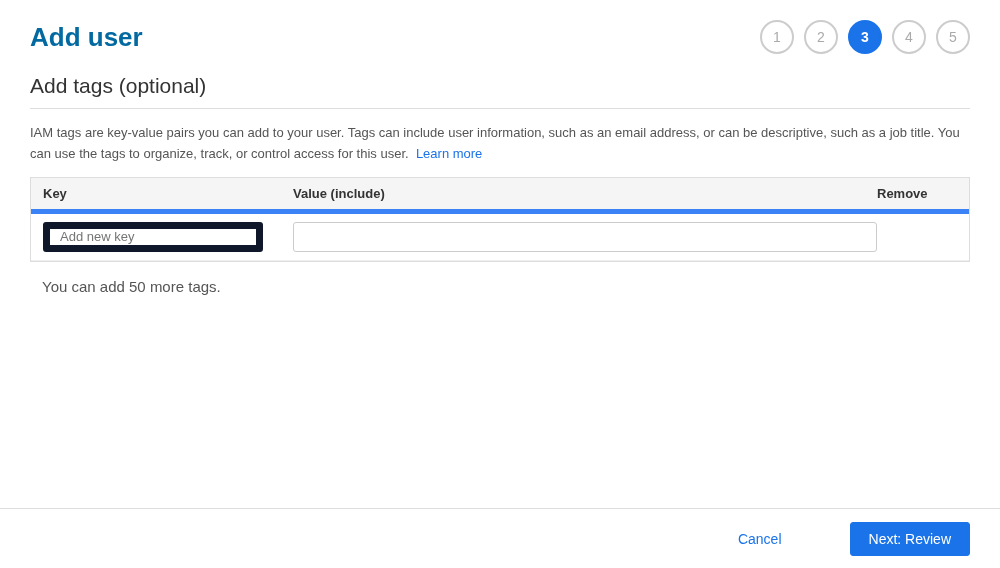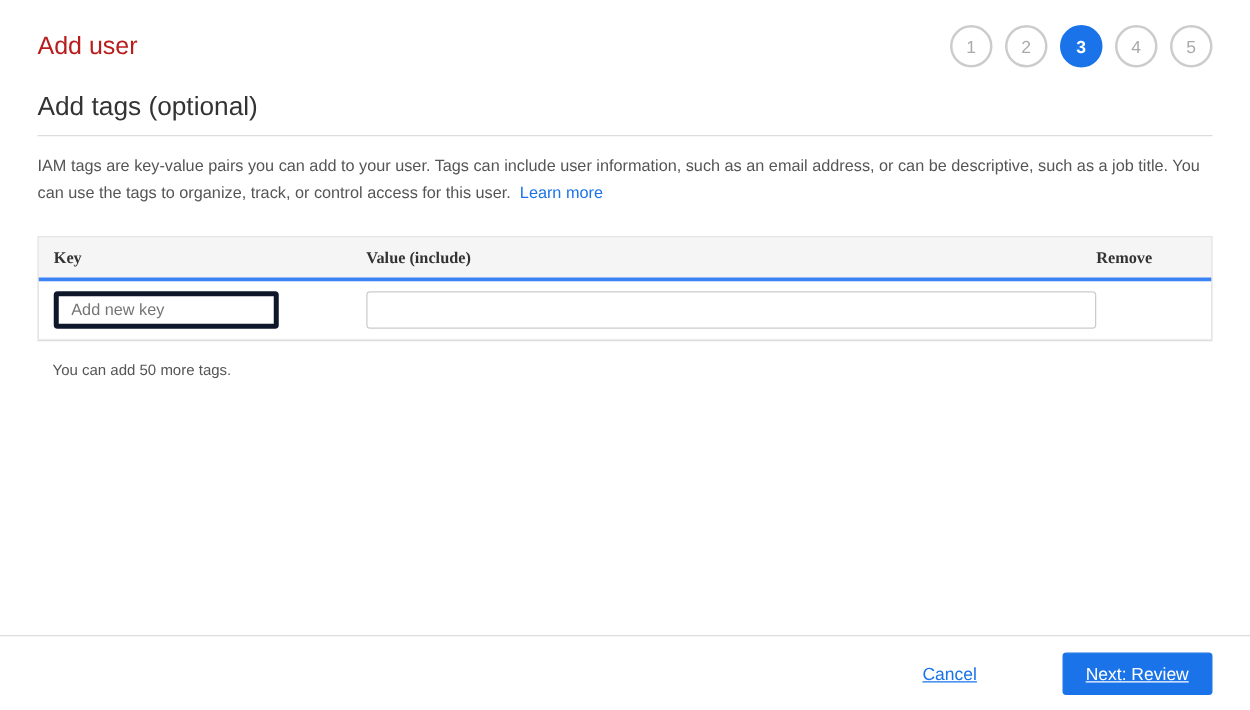--- a/index.html
+++ b/index.html
@@ -28,23 +28,23 @@
     }
 
     .header {
       display: flex;
       justify-content: space-between;
       align-items: center;
       margin-bottom: 20px;
     }
 
     .page-title {
-      font-size: 20px;
-      font-weight: 400;
-      color: #b91c1c;
+      font-size: 26px;
+      font-weight: 700;
+      color: #0369a1;
     }
 
     .steps {
       display: flex;
       gap: 10px;
       align-items: center;
     }
 
     .step-circle {
       width: 34px;
@@ -76,42 +76,41 @@
     .divider {
       border: none;
       border-top: 1px solid #ddd;
       margin-bottom: 14px;
     }
 
     .description {
       font-size: 13px;
       color: #555;
       line-height: 1.6;
-      margin-bottom: 24px;
+      margin-bottom: 12px;
     }
 
     .learn-more {
       color: #1a73e8;
       text-decoration: none;
       cursor: pointer;
     }
 
     .tags-table {
       width: 100%;
       border-collapse: collapse;
       border: 1px solid #ddd;
     }
 
     .tags-table-header {
       background: #f5f5f5;
       display: grid;
       grid-template-columns: 250px 1fr 80px;
       padding: 8px 12px;
-      border-bottom: 3px solid #3b82f6;
-      font-family: Liberation Serif, serif;
+      border-bottom: 5px solid #3b82f6;
     }
 
     .col-header {
       font-size: 13px;
       font-weight: 600;
       color: #333;
     }
 
     .col-header.remove {
       text-align: left;
@@ -119,42 +118,42 @@
 
     .tags-table-row {
       display: grid;
       grid-template-columns: 250px 1fr 80px;
       padding: 8px 12px;
       align-items: center;
       border-bottom: 1px solid #eee;
     }
 
     .tag-key-input {
-      width: 180px;
+      width: 220px;
       height: 30px;
-      border: 4px solid #0f172a;
+      border: 7px solid #0f172a;
       border-radius: 3px;
       padding: 0 10px;
       font-size: 13px;
       color: #999;
       outline: none;
     }
 
     .tag-value-input {
       width: 100%;
       height: 30px;
       border: 1px solid #ccc;
       border-radius: 3px;
       padding: 0 10px;
       font-size: 13px;
       outline: none;
     }
 
     .tags-count {
-      font-size: 12px;
+      font-size: 15px;
       color: #555;
       margin-top: 10px;
       padding: 6px 12px;
     }
 
     .footer {
       position: absolute;
       bottom: 0;
       left: 0;
       right: 0;
@@ -169,21 +168,20 @@
     }
 
     .btn {
       height: 34px;
       padding: 0 18px;
       border-radius: 3px;
       font-size: 14px;
       cursor: pointer;
       border: none;
       outline: none;
-      text-decoration: underline;
     }
 
     .btn-cancel {
       background: transparent;
       color: #1a73e8;
       border: none;
     }
 
     .btn-previous {
       background: #fff;

